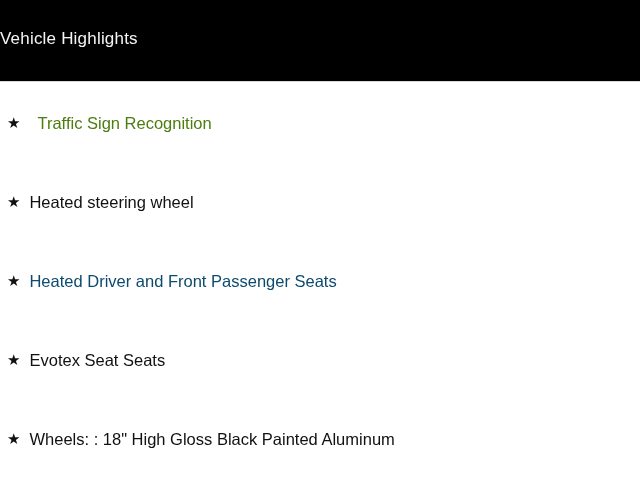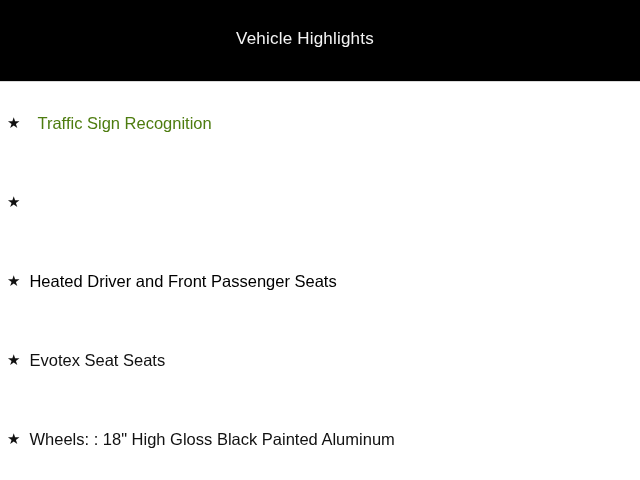--- a/index.html
+++ b/index.html
@@ -20,21 +20,21 @@
   .header {
     position: absolute;
     top: 0;
     left: 0;
     width: 100%;
     height: 82px;
     background: #000000;
     border-bottom: 1px solid #d9d9d9;
     display: flex;
     align-items: center;
-    justify-content: center;
+    justify-content: flex-start;
     box-sizing: border-box;
     padding-right: 30px;
   }
   .header-title {
     color: #f5f5f5;
     font-size: 17px;
     letter-spacing: 0.2px;
     padding-bottom: 3px;
   }
   .highlights {
@@ -76,25 +76,26 @@
   </div>
 
   <ul class="highlights">
     <li class="item">
       <span class="star" style="color: rgb(17, 17, 17);">★</span>
       <span class="label" style="color: #4d7c0f; margin-left: 8px;">Traffic Sign Recognition</span>
     </li>
 
     <li class="item">
       <span class="star" style="color: rgb(17, 17, 17);">★</span>
+      <span class="label" style="color: rgb(17, 17, 17);">Heated steering wheel</span>
     </li>
 
     <li class="item">
       <span class="star" style="color: rgb(17, 17, 17);">★</span>
-      <span class="label" style="color: #000000;">Heated Driver and Front Passenger Seats</span>
+      <span class="label" style="color: #0c4a6e;">Heated Driver and Front Passenger Seats</span>
     </li>
 
     <li class="item">
       <span class="star" style="color: rgb(17, 17, 17);">★</span>
       <span class="label" style="color: rgb(17, 17, 17);">Evotex Seat Seats</span>
     </li>
 
     <li class="item">
       <span class="star" style="color: rgb(17, 17, 17);">★</span>
       <span class="label" style="color: rgb(17, 17, 17);">Wheels: : 18" High Gloss Black Painted Aluminum</span>

